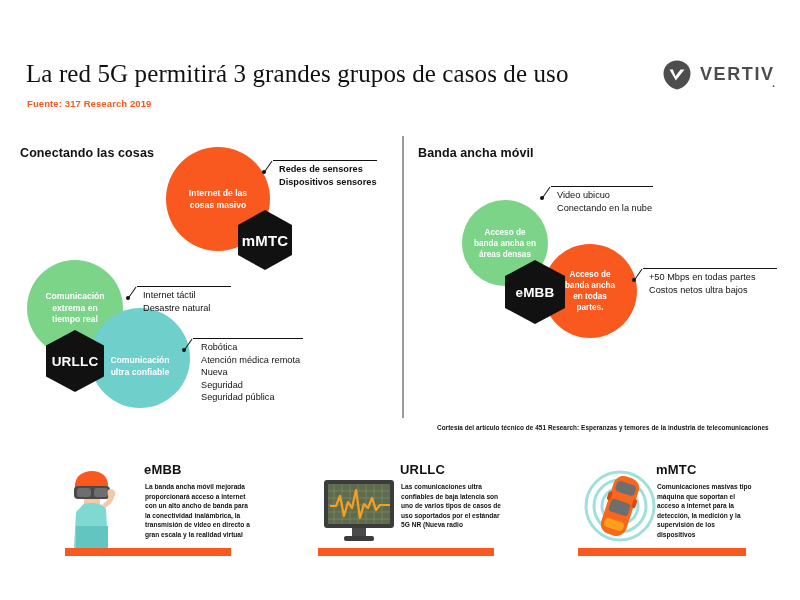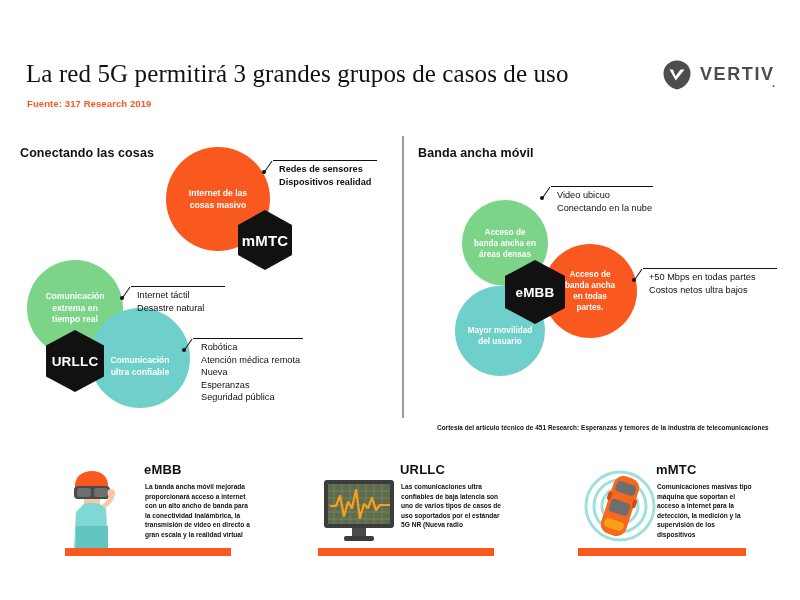--- a/index.html
+++ b/index.html
@@ -127,59 +127,55 @@
   <div class="abs hex" style="left:46px;top:294px;width:58px;height:62px;font-size:13.5px;">
     <span>URLLC</span>
   </div>
 
   <div class="abs" style="left:262px;top:122px;width:130px;height:36px;">
     <div class="leader-dot" style="left:0px;top:12px;"></div>
     <div class="leader-d" style="left:3px;top:14px;height:13px;transform:rotate(215deg);"></div>
     <div class="leader-h" style="left:11px;top:2px;width:104px;"></div>
     <div class="callout abs" style="left:17px;top:5px;font-weight:bold;">
       <div>Redes de sensores</div>
-      <div>Dispositivos realidad</div>
-    </div>
-  </div>
-
-  <div class="abs" style="left:120px;top:248px;width:130px;height:36px;text-decoration:underline;">
+      <div>Dispositivos sensores</div>
+    </div>
+  </div>
+
+  <div class="abs" style="left:126px;top:248px;width:130px;height:36px;text-decoration:underline;">
     <div class="leader-dot" style="left:0px;top:12px;"></div>
     <div class="leader-d" style="left:3px;top:14px;height:13px;transform:rotate(215deg);"></div>
     <div class="leader-h" style="left:11px;top:2px;width:94px;"></div>
     <div class="callout abs" style="left:17px;top:5px;">
       <div>Internet táctil</div>
       <div>Desastre natural</div>
     </div>
   </div>
 
   <div class="abs" style="left:182px;top:300px;width:150px;height:74px;">
     <div class="leader-dot" style="left:0px;top:12px;"></div>
     <div class="leader-d" style="left:3px;top:14px;height:13px;transform:rotate(215deg);"></div>
     <div class="leader-h" style="left:11px;top:2px;width:110px;"></div>
     <div class="callout abs" style="left:19px;top:5px;">
       <div>Robótica</div>
       <div>Atención médica remota</div>
       <div>Nueva</div>
-      <div>Esperanzas</div>
+      <div>Seguridad</div>
       <div>Seguridad pública</div>
     </div>
   </div>
 
   <div class="abs panel-title" id="panel-right-title">Banda ancha móvil</div>
 
   <div class="abs circle c-green" style="left:462px;top:164px;width:86px;height:86px;">
     <div class="circ-label" style="white-space:pre-line;font-size:8.2px;line-height:11px;">Acceso de
 banda ancha en
 áreas densas</div>
   </div>
 
-  <div class="abs circle c-teal" style="left:455px;top:250px;width:90px;height:90px;">
-    <div class="circ-label" style="white-space:pre-line;font-size:8.2px;line-height:11px;top:56%;">Mayor movilidad
-del usuario</div>
-  </div>
 
   <div class="abs circle c-orange" style="left:543px;top:208px;width:94px;height:94px;">
     <div class="circ-label" style="white-space:pre-line;font-size:8.2px;line-height:11px;">Acceso de
 banda ancha
 en todas
 partes.</div>
   </div>
 
   <div class="abs" style="left:543px;top:208px;width:94px;height:94px;border-radius:50%;
               background:#7A4A15;

